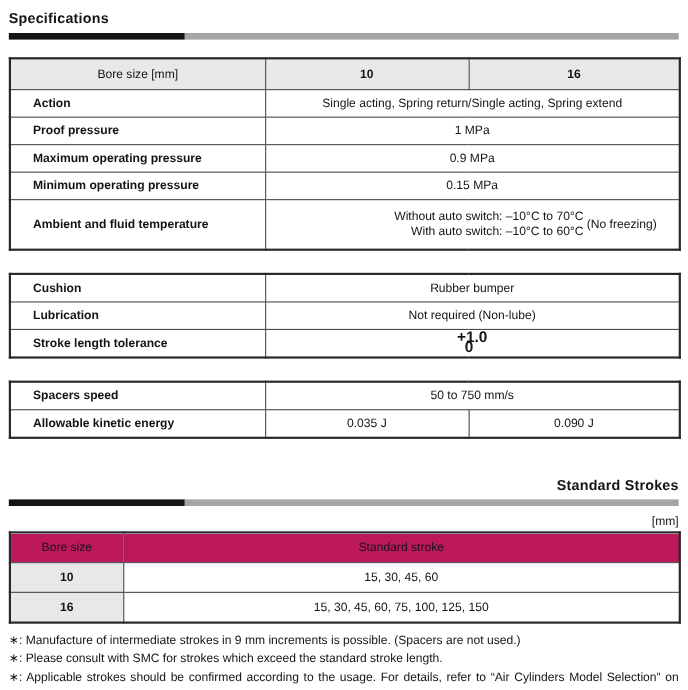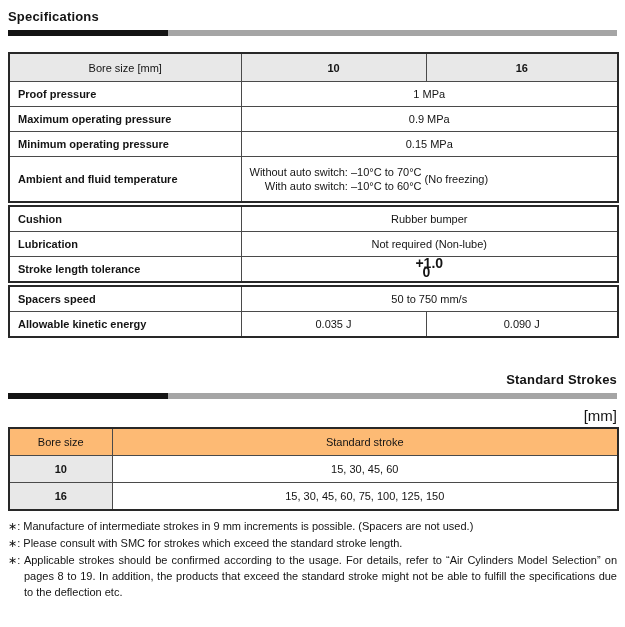--- a/index.html
+++ b/index.html
@@ -22,50 +22,50 @@
   .title-bar .seg-gray  { flex: 1; background: #a5a5a5; }
 
   table.grid {
     border-collapse: collapse; table-layout: fixed;
     width: 609px;
     border: 2px solid #282828;
   }
   table.grid td {
     border: 1px solid #4a4a4a;
     font-size: 11px;
-    padding: 1px 8px;
+    padding: 1px 20px;
     overflow: hidden;
   }
   .t1 { margin-top: 16px; }
-  .t2, .t3 { margin-top: 2px; }
+  .t2, .t3 { margin-top: 20px; }
 
   col.c1 { width: 232px; }
   col.c2 { width: 185px; }
   col.c3 { width: 192px; }
 
   td.hdr { background: #e8e8e8; height: 25px; text-align: center; }
   td.bold { font-weight: bold; font-size: 12px; }
   td.label { font-weight: bold; height: 22px; padding-left: 6px; font-size: 11.5px; }
   td.val { text-align: center; height: 22px; }
   td.temp-cell { height: 42px; }
 
-  .temp-wrap { display: flex; align-items: center; justify-content: flex-start; }
+  .temp-wrap { display: flex; align-items: center; justify-content: flex-end; }
   .temp-lines { text-align: right; line-height: 14px; }
   .nofreeze { margin-left: 3px; }
 
   .tol { display: inline-block; text-align: left; font-size: 14px; line-height: 9px; font-weight: bold;}
   .tol .lower { padding-left: 7px; }
 
-  .mm-unit { text-align: right; font-size: 15px; margin: 8px 0 3px 0; }
+  .mm-unit { text-align: right; font-size: 11px; margin: 8px 0 3px 0; }
 
   .strokes { margin-top: 0; }
   .strokes td { height: 24px; text-align: center; }
   col.s1 { width: 103px; }
   col.s2 { width: 506px; }
-  td.shade { background: #fdba74; }
+  td.shade { background: #be185d; }
   td.bore-val { background: #e8e8e8; font-weight: bold; font-size: 12px; }
 
   .notes { margin-top: 7px; font-size: 11px; line-height: 16px; }
   .note { padding-left: 16px; text-indent: -16px; margin: 0 0 1px 0; }
   .note.justify { text-align: justify; }
 
   h1.second { margin-top: 31px; text-align: right; }
 </style>
 </head>
 <body>
@@ -82,20 +82,24 @@
     <colgroup>
         <col class="c1">
         <col class="c2">
         <col class="c3">
       </colgroup>
     <tbody>
       <tr>
         <td class="hdr">Bore size [mm]</td>
         <td class="hdr bold">10</td>
         <td class="hdr bold">16</td>
+      </tr>
+      <tr>
+        <td class="label">Action</td>
+        <td class="val" colspan="2">Single acting, Spring return/Single acting, Spring extend</td>
       </tr>
       <tr>
         <td class="label">Proof pressure</td>
         <td class="val" colspan="2">1 MPa</td>
       </tr>
       <tr>
         <td class="label">Maximum operating pressure</td>
         <td class="val" colspan="2">0.9 MPa</td>
       </tr>
       <tr>

